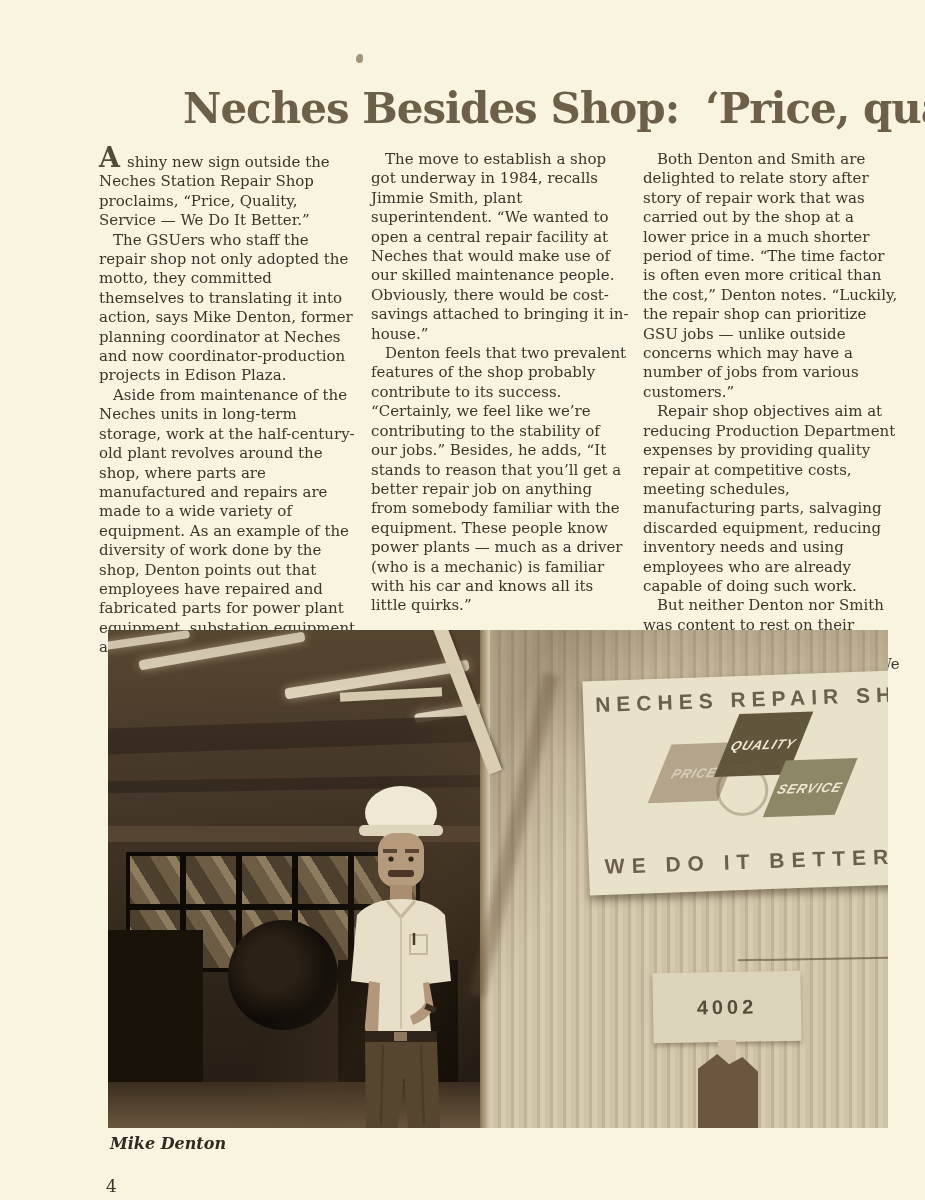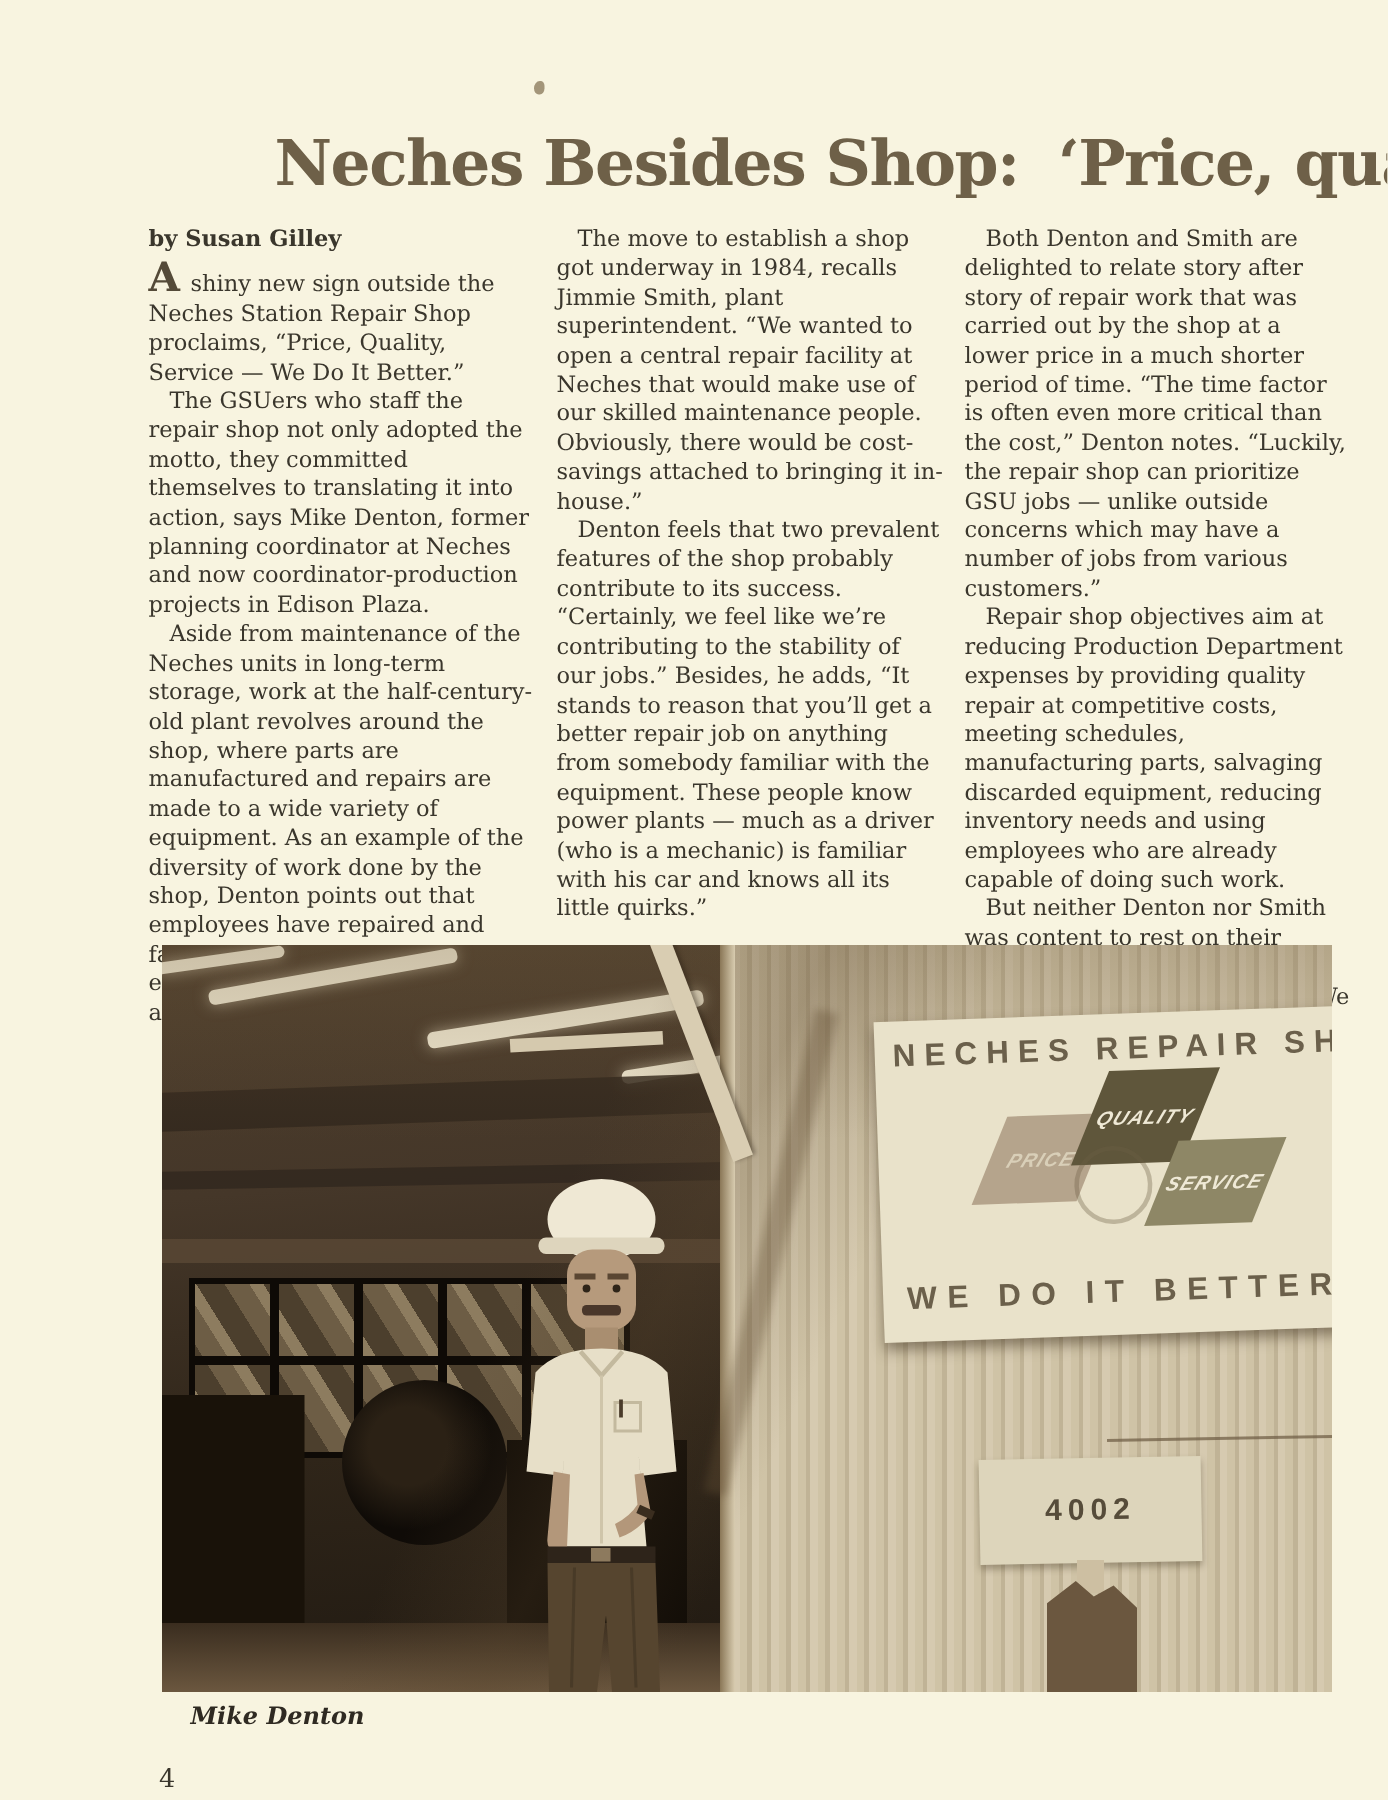--- a/index.html
+++ b/index.html
@@ -82,35 +82,34 @@
         display:flex;align-items:center;justify-content:center;
         font-family:"Liberation Sans",sans-serif;font-weight:700;font-size:20px;
         letter-spacing:4px;color:#564c3a;}
   .post-strip{position:absolute;left:610px;top:410px;width:18px;height:22px;background:#cdbfa2;}
   .wall-post{position:absolute;left:590px;top:424px;width:60px;height:74px;background:#6b573f;
         clip-path:polygon(0 20%,32% 0,52% 14%,74% 4%,100% 24%,100% 100%,0 100%);}
 
   .worker{position:absolute;left:205px;top:145px;}
 
   .caption{position:absolute;left:110px;top:1134px;font-weight:bold;font-style:italic;
-        font-size:16px;color:#2f2a22;margin-left:17px;}
+        font-size:16px;color:#2f2a22;}
   .pagenum{position:absolute;left:106px;top:1176px;font-size:17px;color:#3a362c;}
 </style>
 </head>
 <body>
 
 <div class="page">
 
   <div class="smudge"></div>
 
   <h1 class="headline"><span>Neches Besides Shop:</span><span class="hl2">‘Price, quality,</span></h1>
 
   <div class="columns">
     <div class="col">
-      <p class="byline">by Susan Gilley</p>
       <p class="first"><span class="dropcap">A</span><span>shiny new sign outside the Neches Station Repair Shop proclaims, “Price, Quality, Service — We Do It Better.”</span></p>
       <p>The GSUers who staff the repair shop not only adopted the motto, they committed themselves to translating it into action, says Mike Denton, former planning coordinator at Neches and now coordinator-production projects in Edison Plaza.</p>
       <p>Aside from maintenance of the Neches units in long-term storage, work at the half-century-old plant revolves around the shop, where parts are manufactured and repairs are made to a wide variety of equipment. As an example of the diversity of work done by the shop, Denton points out that employees have repaired and fabricated parts for power plant equipment, substation equipment and garage vehicles and trailers.</p>
     </div>
     <div class="col">
       <p>The move to establish a shop got underway in 1984, recalls Jimmie Smith, plant superintendent. “We wanted to open a central repair facility at Neches that would make use of our skilled maintenance people. Obviously, there would be cost-savings attached to bringing it in-house.”</p>
       <p>Denton feels that two prevalent features of the shop probably contribute to its success. “Certainly, we feel like we’re contributing to the stability of our jobs.” Besides, he adds, “It stands to reason that you’ll get a better repair job on anything from somebody familiar with the equipment. These people know power plants — much as a driver (who is a mechanic) is familiar with his car and knows all its little quirks.”</p>
     </div>
     <div class="col">
       <p>Both Denton and Smith are delighted to relate story after story of repair work that was carried out by the shop at a lower price in a much shorter period of time. “The time factor is often even more critical than the cost,” Denton notes. “Luckily, the repair shop can prioritize GSU jobs — unlike outside concerns which may have a number of jobs from various customers.”</p>

